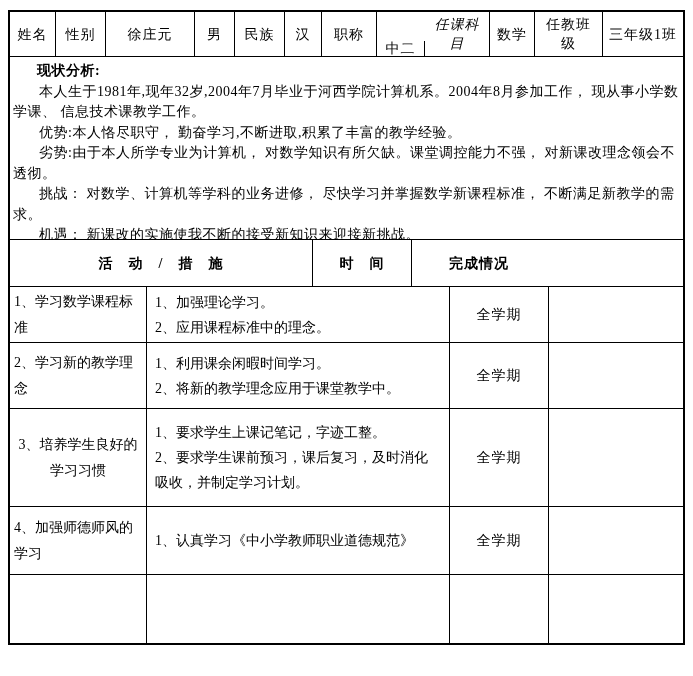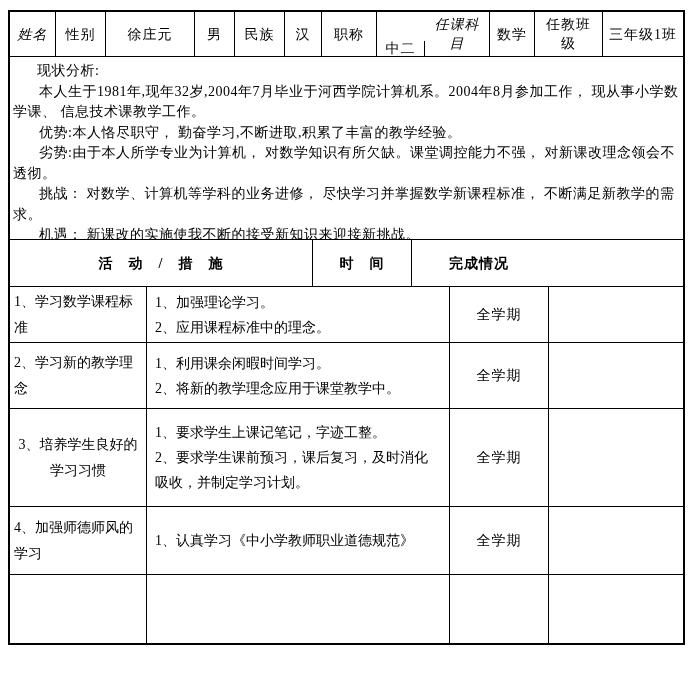--- a/index.html
+++ b/index.html
@@ -25,36 +25,36 @@
     display: flex; align-items: center; justify-content: center;
     text-align: center;
     font-size: 14px; line-height: 19px;
     overflow: hidden;
   }
   .cell.lastcol { border-right: none; }
 
   
   .info-row { height: 45px; }
   .info-row .cell { padding: 0 6px; letter-spacing: 1px; }
-  .iw0 { width: 46px; font-style: italic; } .iw1 { width: 89px; } .iw2 { width: 50px; }
+  .iw0 { width: 46px; } .iw1 { width: 89px; } .iw2 { width: 50px; }
   .iw3 { width: 40px; } .iw4 { width: 50px; } .iw5 { width: 37px; }
   .iw6 { width: 55px; } .iw7 { width: 48px; margin-top: 29px; } .iw8 { width: 65px; font-style: italic; }
   .iw9 { width: 45px; } .iw10 { width: 68px; } .iw11 { width: 80px; }
 
   
   .analysis {
     width: 673px; height: 183px;
     border-bottom: 1px solid #000;
     padding: 4px 3px 0 3px;
     font-size: 14px; line-height: 20.5px;
     letter-spacing: 0.5px;
     text-align: left;
     overflow: hidden;
   }
-  .analysis-heading { font-weight: normal; text-indent: 24px; }
+  .analysis-heading { font-weight: bold; text-indent: 24px; }
   .analysis p { text-indent: 26px; }
 
   
   .col-goal { width: 137px; }
   .col-act  { width: 303px; }
   .col-time { width: 99px; }
   .col-stat { width: 134px; }
 
   .plan-header { height: 47px; }
   .plan-header .cell { font-weight: bold; letter-spacing: 1px; }

